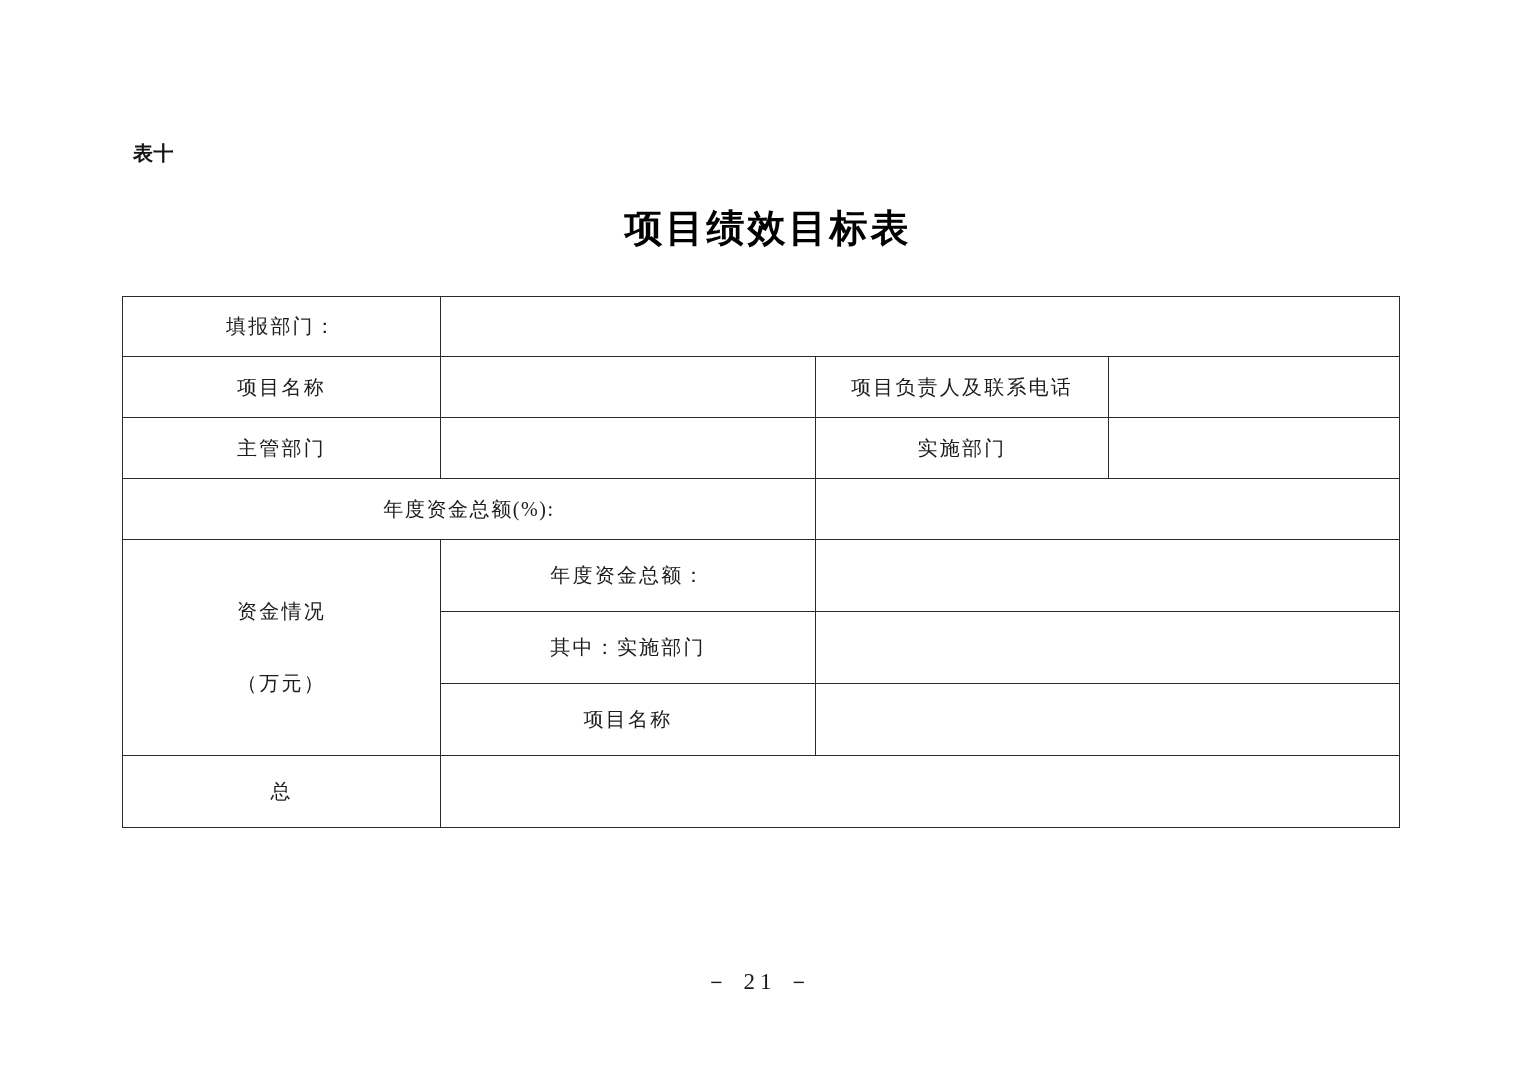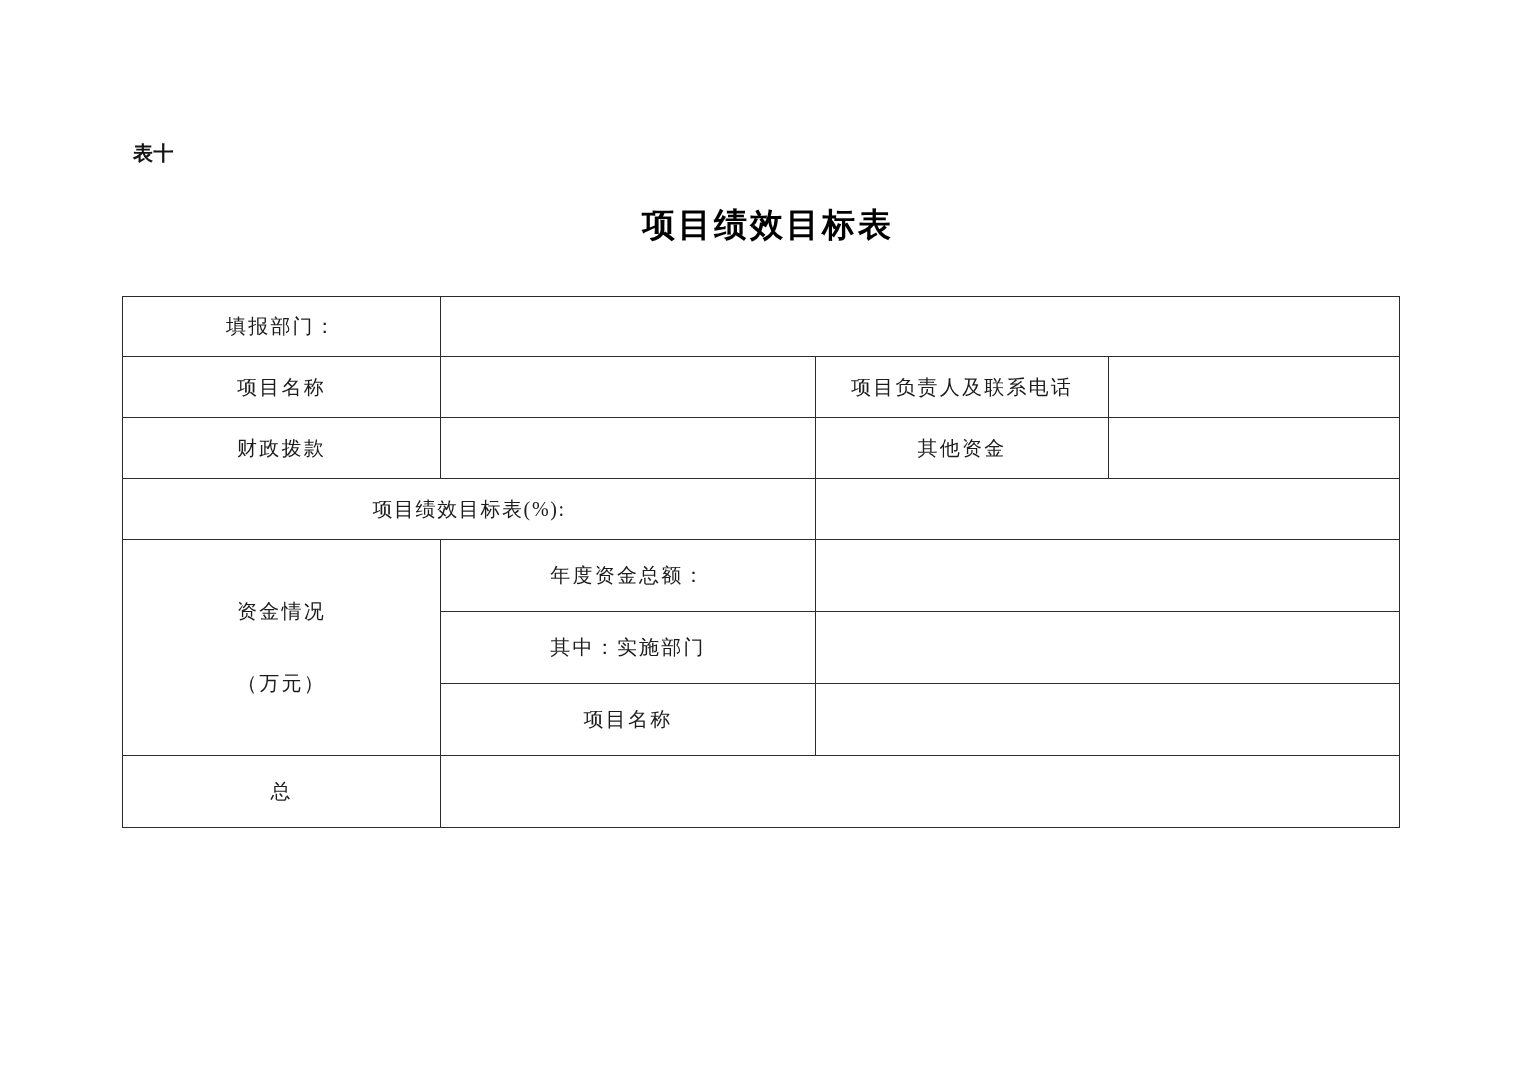--- a/index.html
+++ b/index.html
@@ -38,21 +38,21 @@
 
   
   .doc-title {
     position: absolute;
     left: 16px;
     right: 0;
     top: 203px;
     text-align: center;
     font-family: "DejaVu Serif", "Liberation Serif", serif;
     font-weight: 700;
-    font-size: 33px;
+    font-size: 38px;
     letter-spacing: 3px;
     color: #000000;
     white-space: nowrap;
   }
 
   
   .form-table {
     position: absolute;
     left: 122px;
     top: 296px;
@@ -133,36 +133,36 @@
         <td>
           <span class="cell-text">项目负责人及联系电话</span>
         </td>
         <td class="blank">
           <span class="cell-text"></span>
         </td>
       </tr>
 
       <tr class="r-mid">
         <td>
-          <span class="cell-text">财政拨款</span>
-        </td>
-        <td class="blank">
-          <span class="cell-text"></span>
-        </td>
-        <td>
-          <span class="cell-text">其他资金</span>
+          <span class="cell-text">主管部门</span>
+        </td>
+        <td class="blank">
+          <span class="cell-text"></span>
+        </td>
+        <td>
+          <span class="cell-text">实施部门</span>
         </td>
         <td class="blank">
           <span class="cell-text"></span>
         </td>
       </tr>
 
       <tr class="r-mid">
         <td colspan="2">
-          <span class="cell-text pct-label">项目绩效目标表(%):</span>
+          <span class="cell-text pct-label">年度资金总额(%):</span>
         </td>
         <td class="blank" colspan="2">
           <span class="cell-text"></span>
         </td>
       </tr>
 
       <tr class="r-fund">
         <td rowspan="3">
           <span class="cell-text">资金情况</span>
           <span class="cell-text line2">（万元）</span>
@@ -198,14 +198,15 @@
           <span class="cell-text">总</span>
         </td>
         <td class="blank" colspan="3">
           <span class="cell-text"></span>
         </td>
       </tr>
 
     </tbody>
   </table>
 
+  <div class="page-number">－ 21 －</div>
 
 </div>
 
 </body></html>

